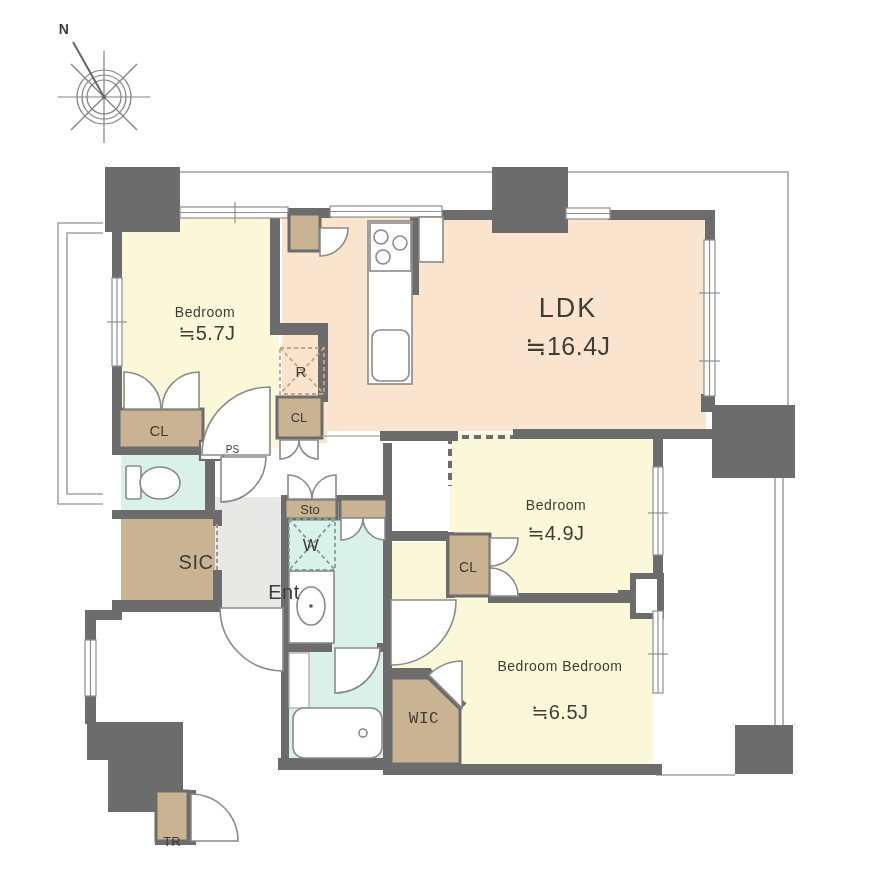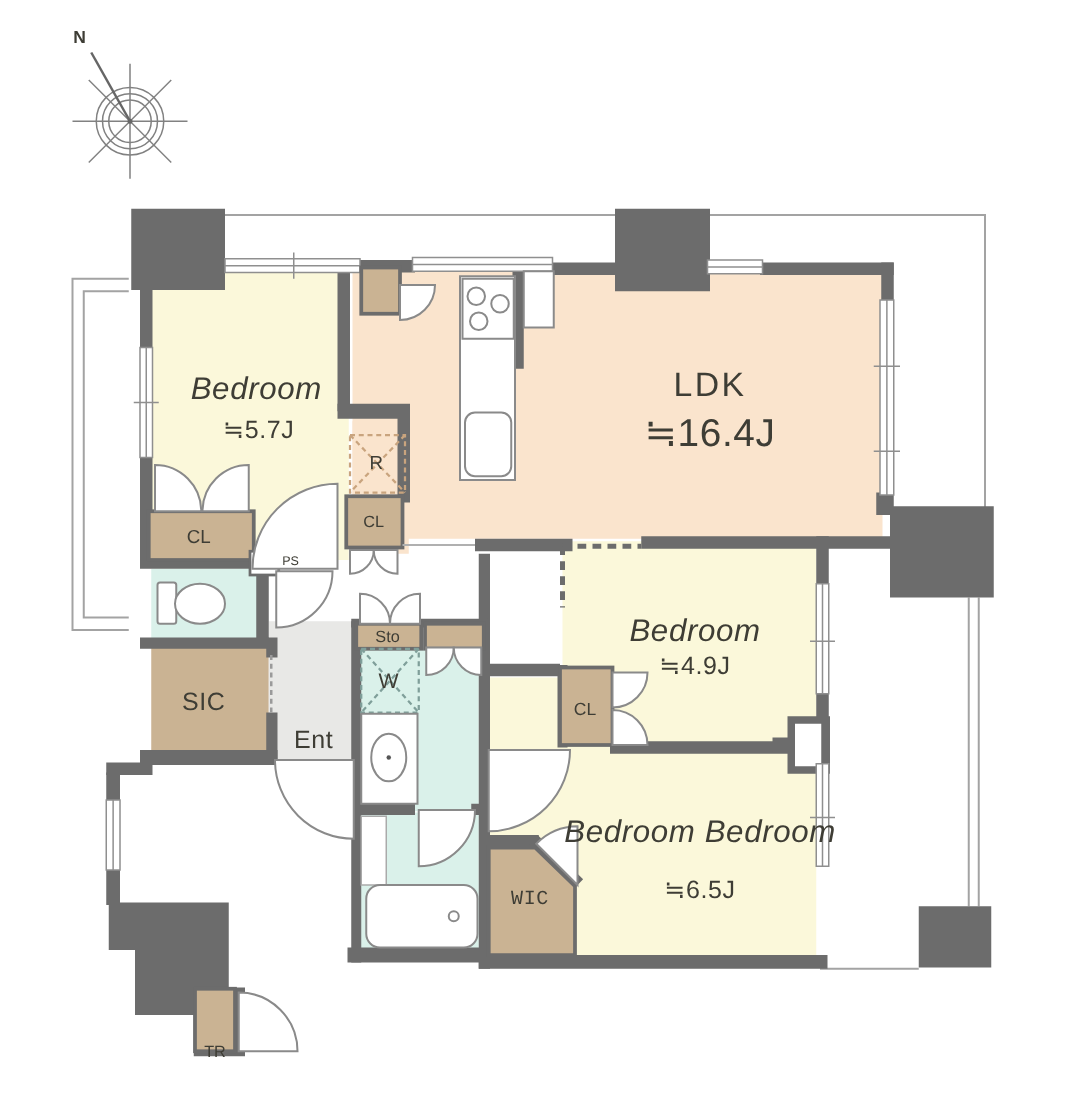--- a/index.html
+++ b/index.html
@@ -13,25 +13,25 @@
   .wet{fill:var(--wet);}
   .entfloor{fill:var(--entfloor);}
   .door{fill:#fff;stroke:#8a8a8a;stroke-width:1.6;}
   .fix{fill:#fff;stroke:#8a8a8a;stroke-width:1.6;}
   .win{fill:#fff;stroke:#8f8f8f;stroke-width:1.2;}
   .winline{stroke:#8f8f8f;stroke-width:1.2;}
   .balc{fill:none;stroke:#a3a3a3;stroke-width:1.6;}
   .dashx{fill:none;stroke-dasharray:4,3;stroke-width:1.8;}
   .lbl{position:absolute;transform:translate(-50%,-50%);color:#3e3d35;white-space:nowrap;
        line-height:1;letter-spacing:0.5px;}
-  .big{font-size:25px;font-style:italic;}
+  .big{font-size:14px;}
   .area{font-size:20px;}
   .ldktxt{font-size:27px;letter-spacing:2px;}
-  .ldkarea{font-size:31px;}
-  .med{font-size:20px;}
+  .ldkarea{font-size:25px;}
+  .med{font-size:20px;margin-left:33px;}
   .sm{font-size:13px;letter-spacing:0;}
   .tiny{font-size:10px;letter-spacing:0;padding-left:42px;}
   .wm{position:absolute;color:rgba(255,255,255,0.55);font-size:30px;letter-spacing:3px;
       font-weight:bold;}
   .north{font-size:14px;font-weight:bold;}
 </style>
 </head>
 <body>
 
 <div id="stage">
@@ -207,21 +207,21 @@
     <circle cx="104" cy="97" r="17"></circle>
     <circle cx="104" cy="97" r="2" fill="#666" stroke="none"></circle>
     <line x1="73" y1="42" x2="104" y2="97" stroke="#666" stroke-width="2"></line>
   </g>
 </svg>
 
 
 <div class="lbl north" style="left:64px;top:29px;">N</div>
 
 <div class="lbl big" style="left:205px;top:312px;">Bedroom</div>
-<div class="lbl area" style="left:207px;top:344px;">≒5.7J</div>
+<div class="lbl area" style="left:207px;top:333px;">≒5.7J</div>
 
 <div class="lbl ldktxt" style="left:568px;top:308px;">LDK</div>
 <div class="lbl ldkarea" style="left:568px;top:346px;">≒16.4J</div>
 
 <div class="lbl big" style="left:556px;top:505px;">Bedroom</div>
 <div class="lbl area" style="left:556px;top:533px;">≒4.9J</div>
 
 <div class="lbl big" style="left:560px;top:666px;">Bedroom Bedroom</div>
 <div class="lbl area" style="left:560px;top:712px;">≒6.5J</div>
 

